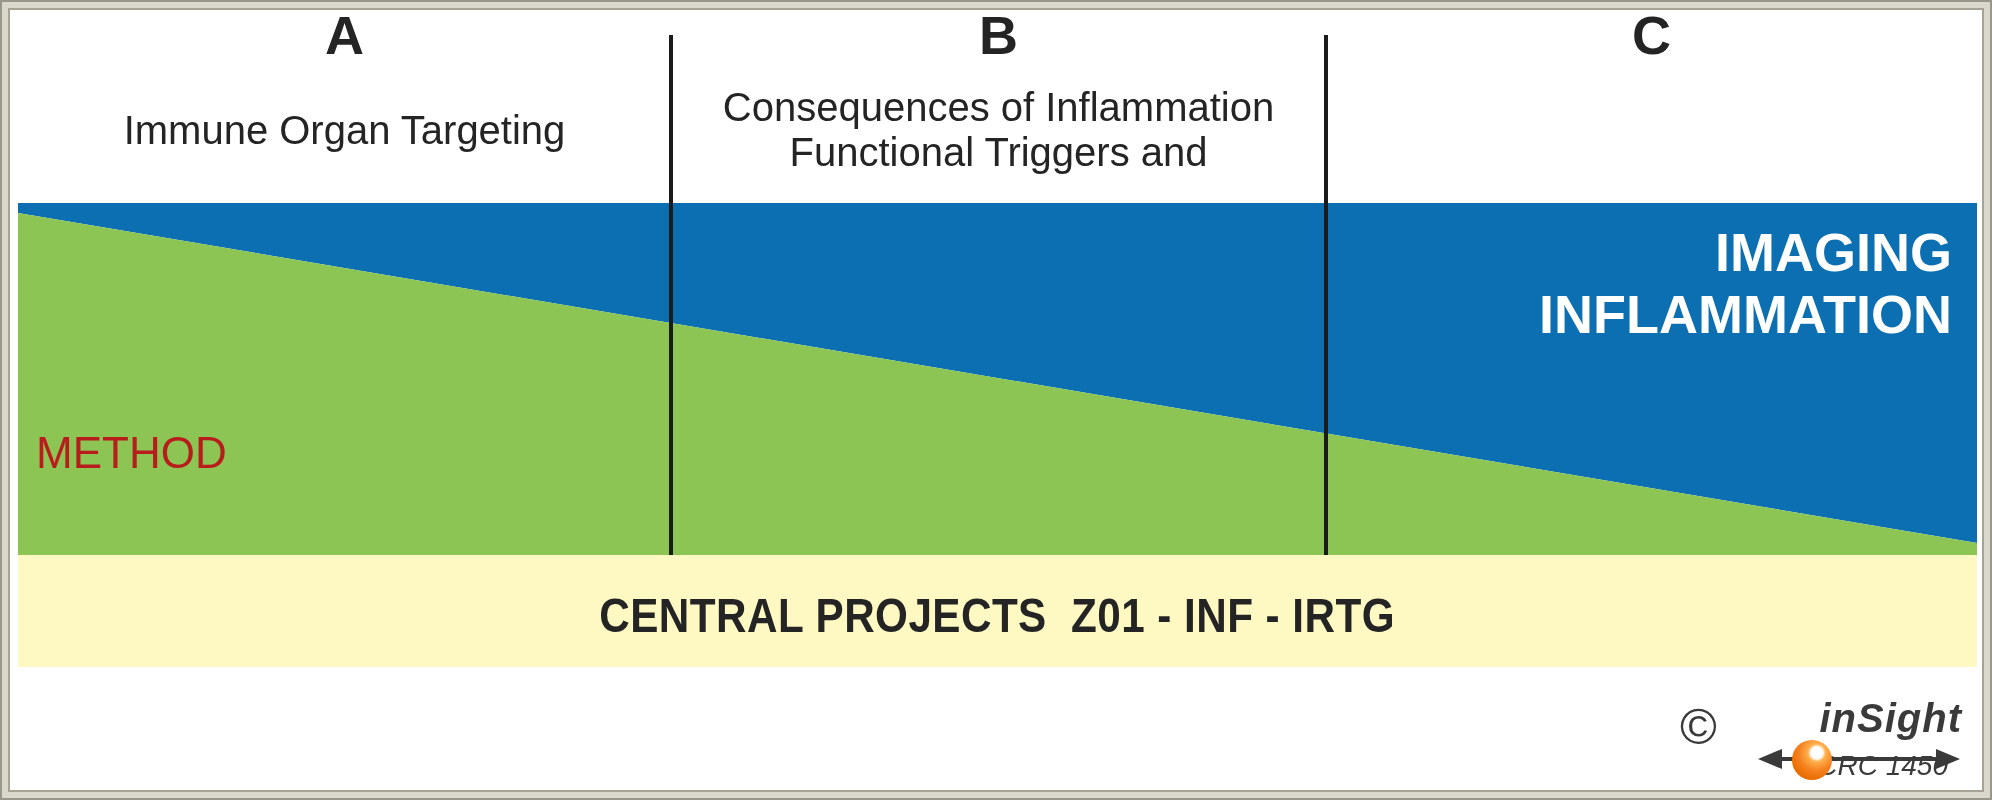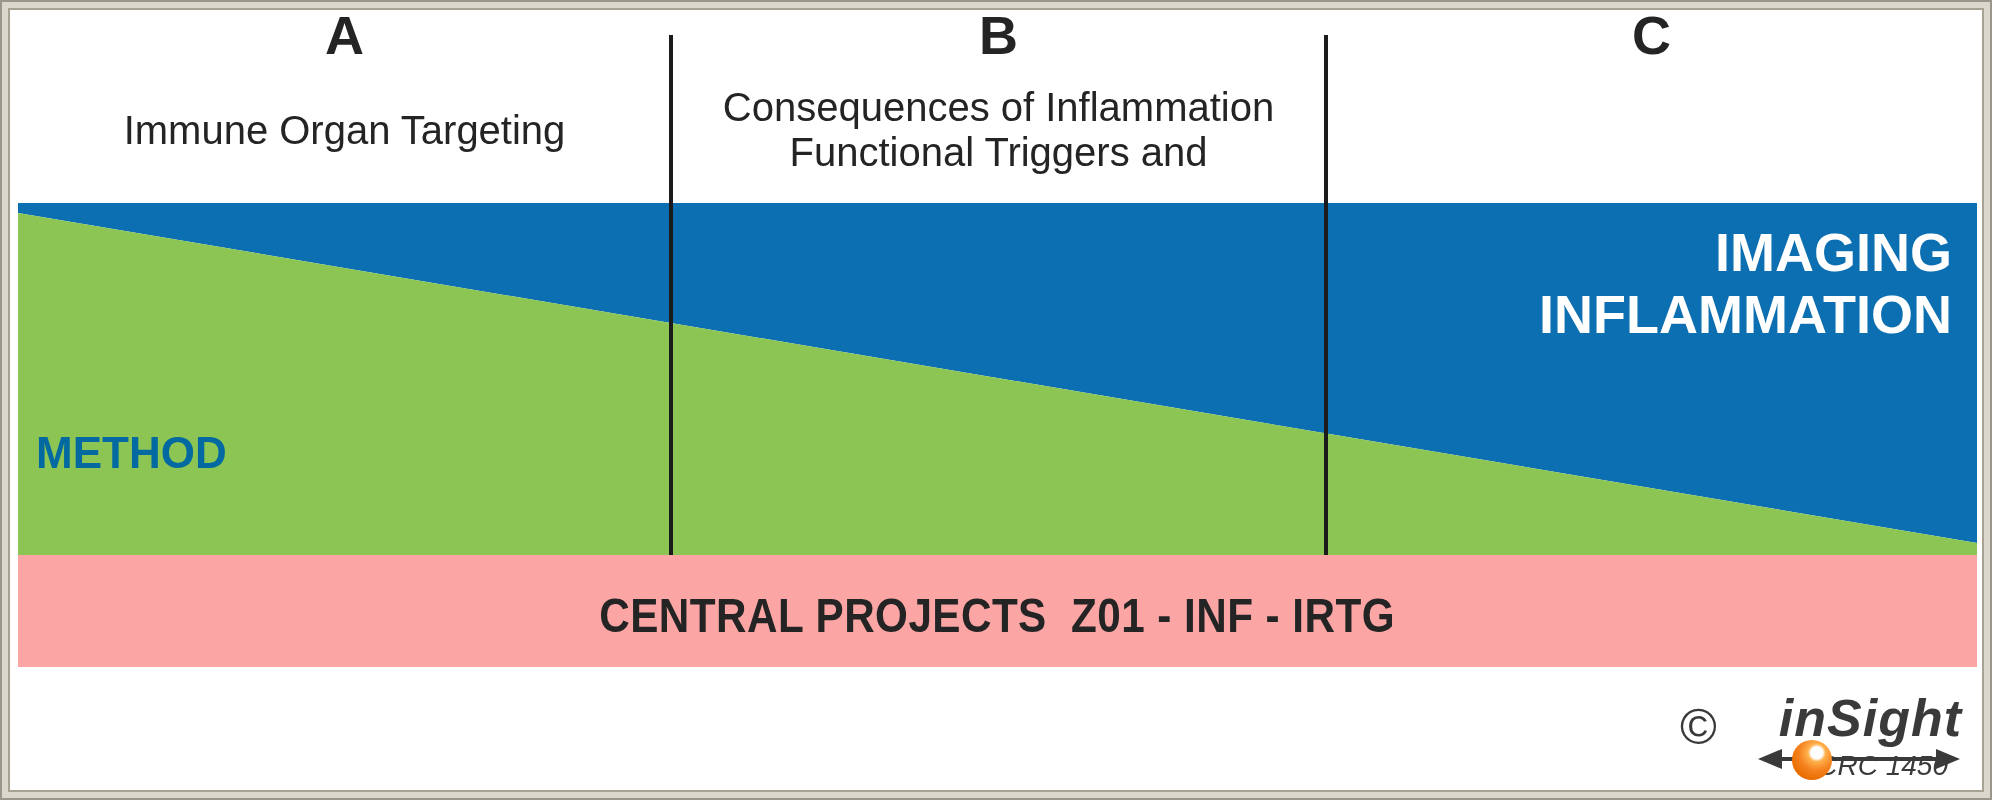--- a/index.html
+++ b/index.html
@@ -30,32 +30,32 @@
 
   
   .bands{position:absolute;left:18px;top:203px;width:1959px;height:352px;}
   .band-blue{position:absolute;inset:0;background:#0b6fb1;
     clip-path:polygon(0 0,1959px 0,1959px 340px,0 10px);}
   .band-green{position:absolute;inset:0;background:#8cc554;
     clip-path:polygon(0 10px,1959px 340px,1959px 352px,0 352px);}
 
   .imaging-label{position:absolute;top:221px;right:40px;text-align:right;color:#fff;
     font-size:54px;font-weight:700;line-height:62px;z-index:5;}
-  .method-label{position:absolute;top:418px;left:36px;text-align:left;color:#0369a1;
-    font-size:44px;font-weight:700;line-height:70px;z-index:5;}
+  .method-label{position:absolute;top:418px;left:36px;text-align:left;color:#b91c1c;
+    font-size:44px;font-weight:400;line-height:70px;z-index:5;}
 
   
-  .central-bar{position:absolute;left:18px;top:555px;width:1959px;height:112px;background:#fca5a5;
+  .central-bar{position:absolute;left:18px;top:555px;width:1959px;height:112px;background:#fef9c3;
     display:flex;align-items:center;justify-content:center;}
   .central-label{font-size:48px;font-weight:700;color:#242424;white-space:pre;
     transform:scaleX(0.88);padding-top:8px;letter-spacing:0.5px;}
 
   
   .copyright{position:absolute;left:1680px;top:700px;font-size:50px;color:#3a3a3a;line-height:54px;}
-  .brand{position:absolute;right:30px;top:686px;font-size:52px;font-style:italic;font-weight:600;
+  .brand{position:absolute;right:30px;top:686px;font-size:40px;font-style:italic;font-weight:600;
     color:#3a3a3a;line-height:64px;letter-spacing:1px;}
   .arrow-line{position:absolute;left:1778px;top:757px;width:164px;height:4px;background:#3a3a3a;}
   .arrow-head-left{position:absolute;left:1758px;top:749px;width:0;height:0;
     border-right:24px solid #3a3a3a;border-top:10px solid transparent;border-bottom:10px solid transparent;}
   .arrow-head-right{position:absolute;left:1936px;top:749px;width:0;height:0;
     border-left:24px solid #3a3a3a;border-top:10px solid transparent;border-bottom:10px solid transparent;}
   .ball{position:absolute;left:1792px;top:740px;width:40px;height:40px;border-radius:50%;
     background:radial-gradient(circle at 62% 32%, #ffffff 0 16%, #ffb14d 24%, #f58220 48%, #e96d00 74%, #cf5400 100%);
     z-index:6;}
   .crc-sub{position:absolute;right:44px;top:750px;font-size:28px;font-style:italic;color:#3a3a3a;

